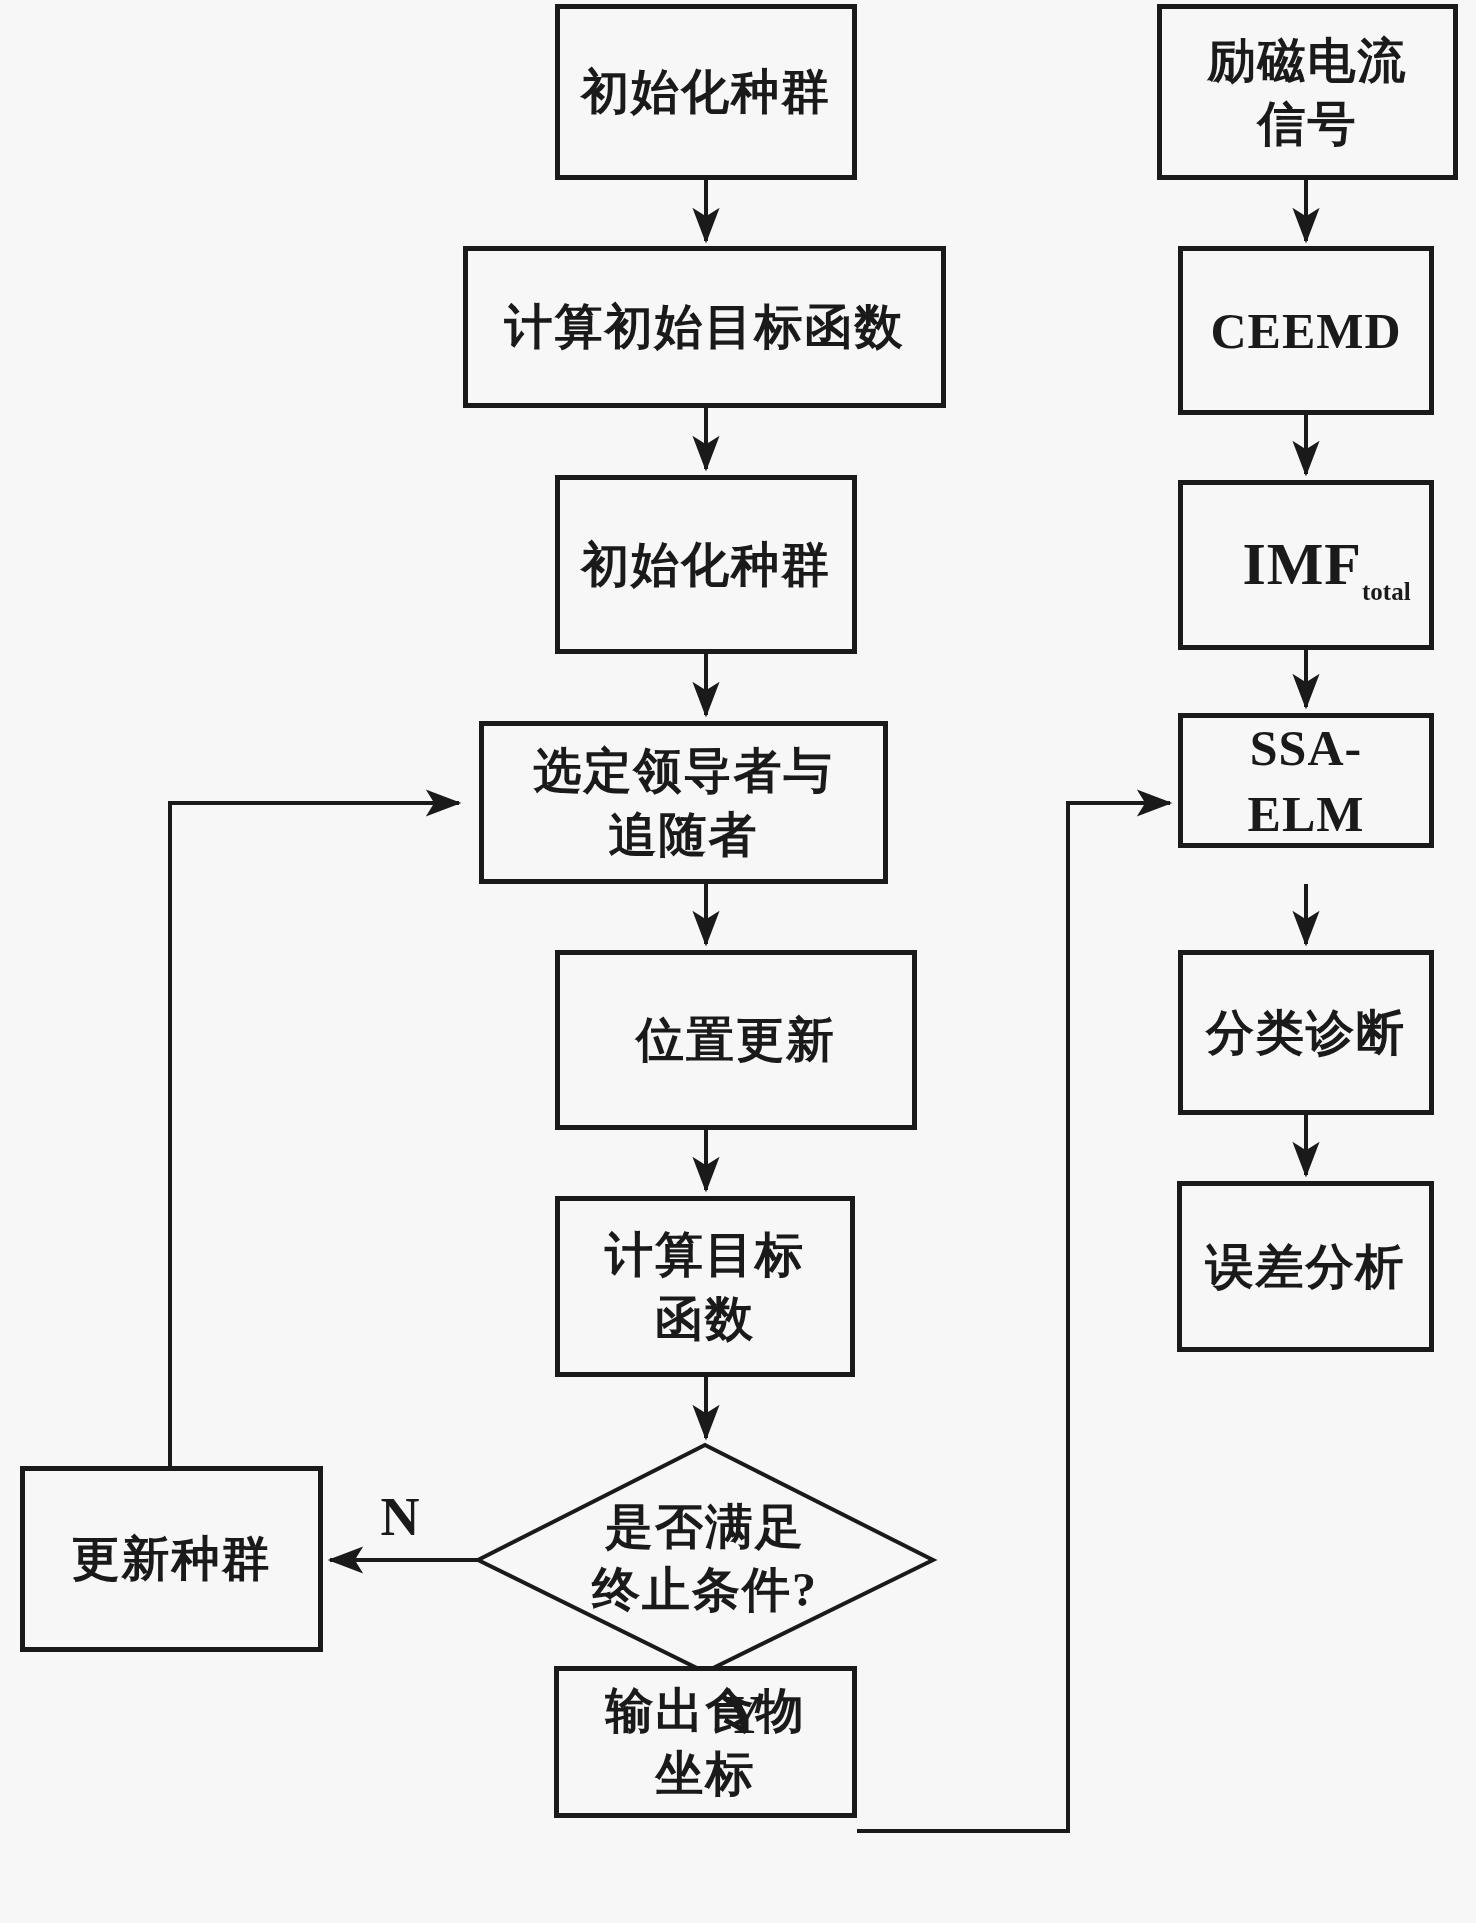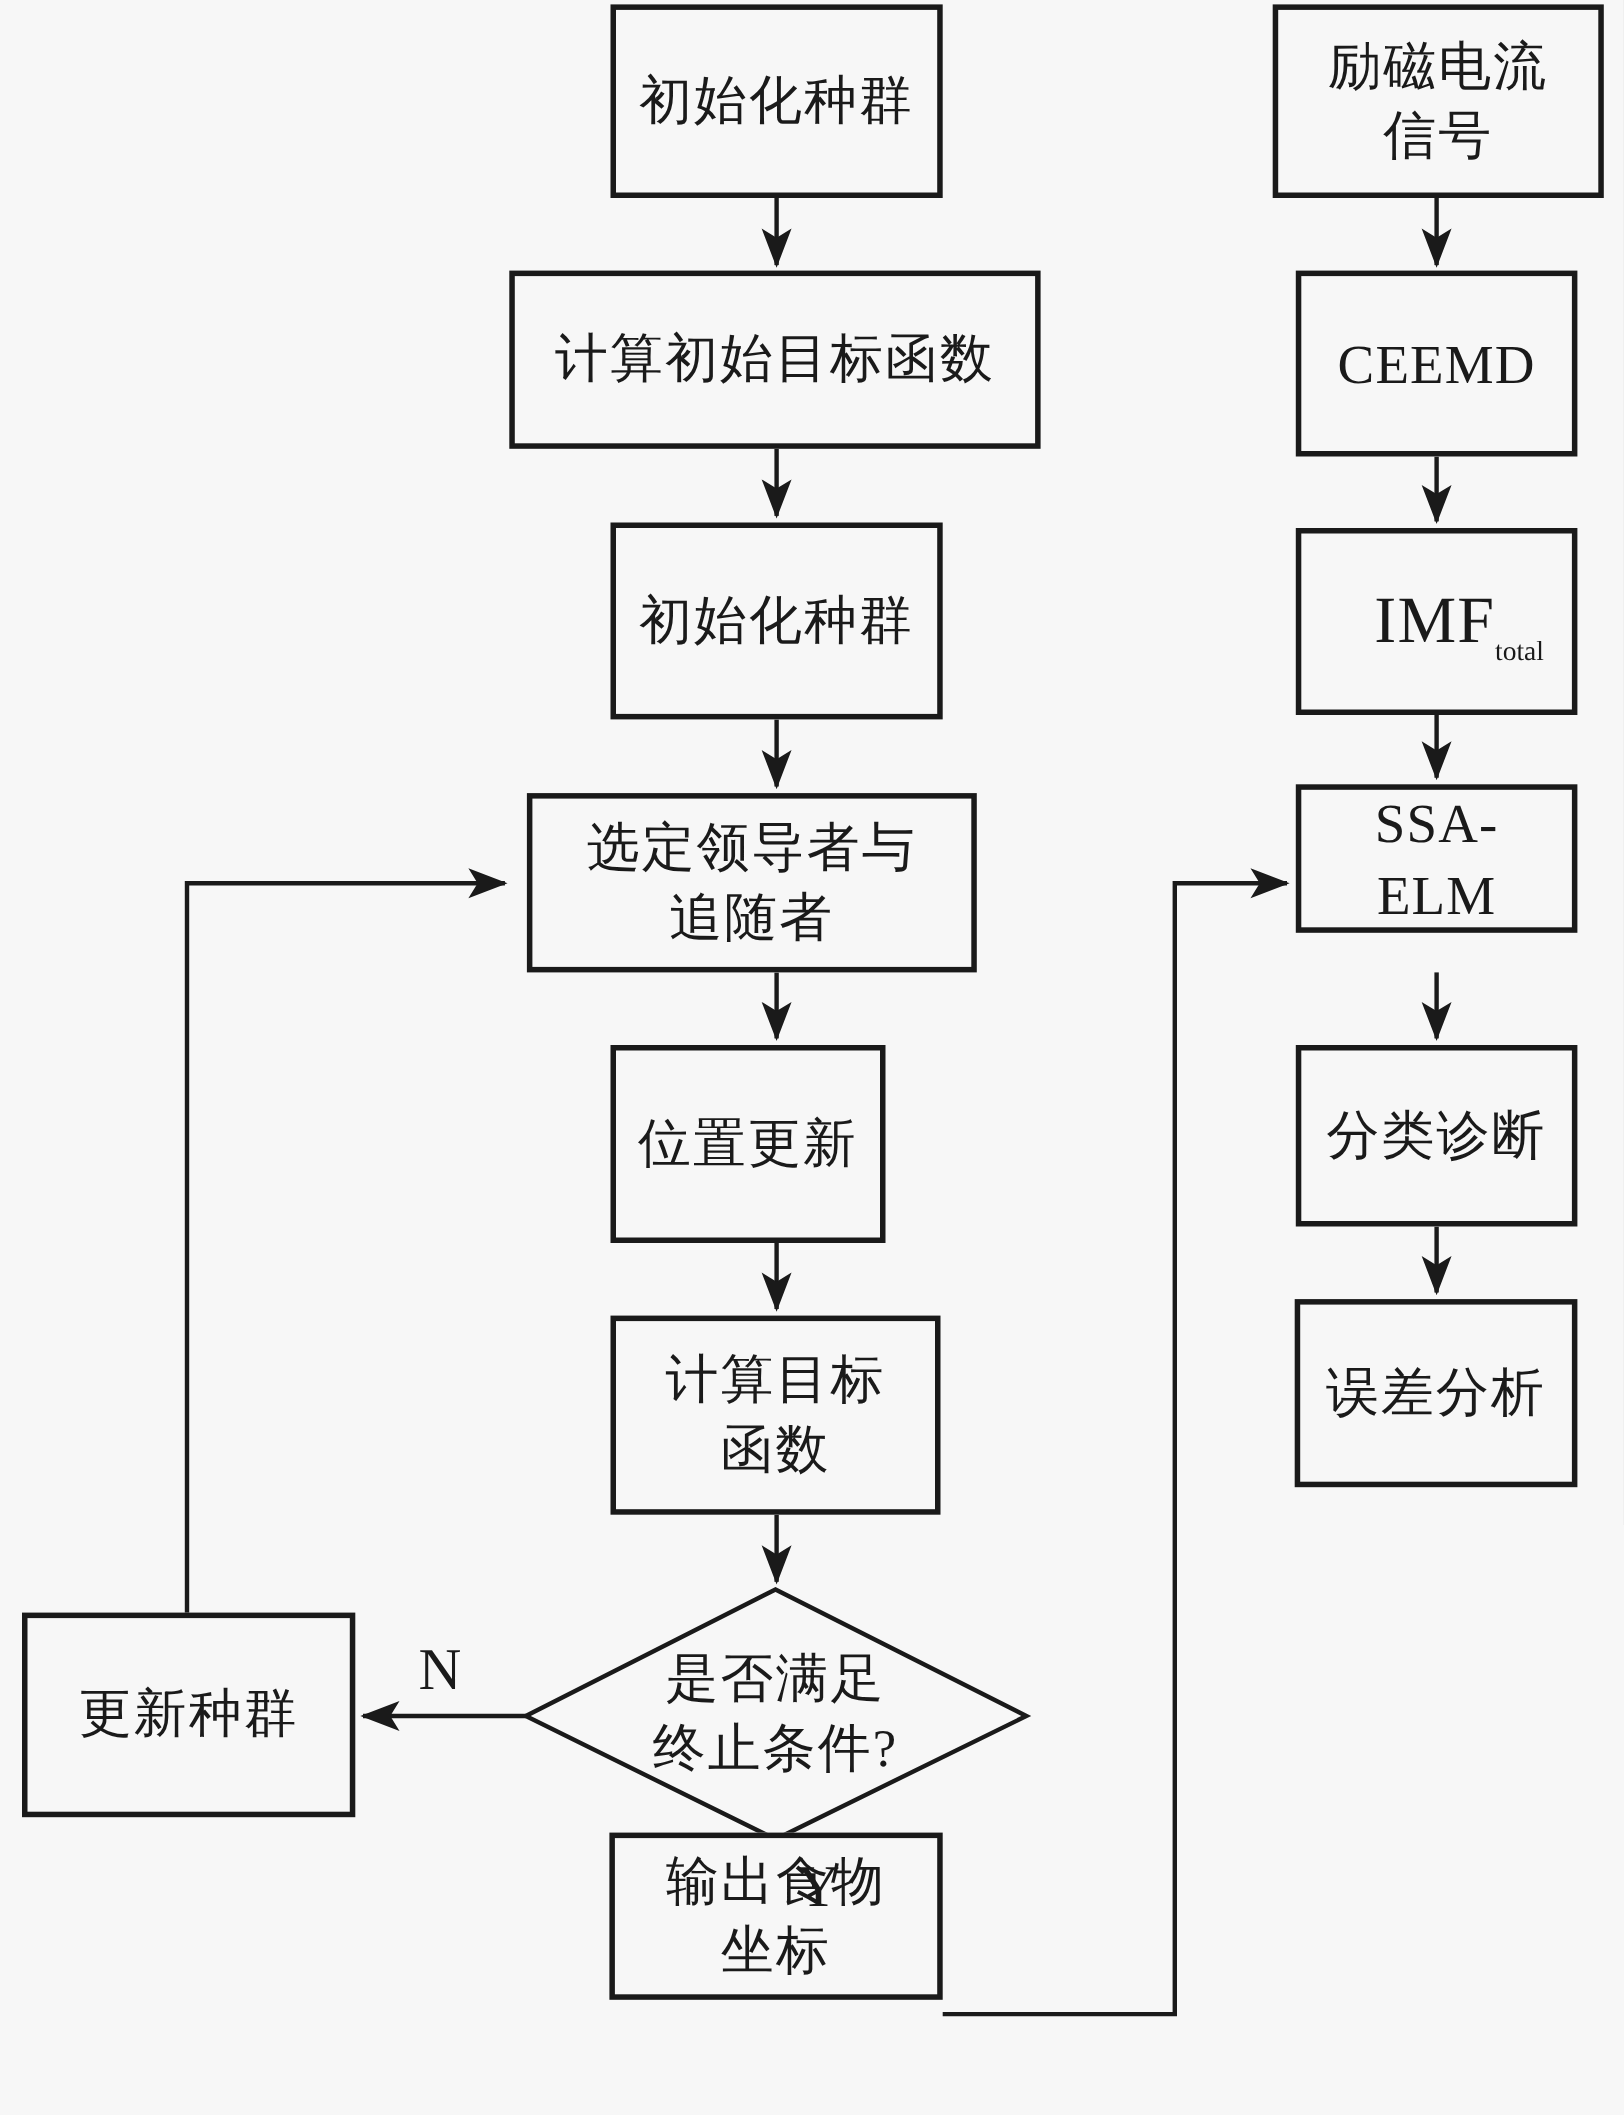--- a/index.html
+++ b/index.html
@@ -4,20 +4,21 @@
 <style>
   html, body { margin: 0; padding: 0; background: #e9e9e9; }
   .stage {
     position: relative;
     width: 1476px;
     height: 1923px;
     background: #f7f7f7;
     font-family: "Liberation Serif", "DejaVu Serif", serif;
     color: #1a1a1a;
     overflow: hidden;
+    font-weight: bold;
   }
   svg.wires {
     position: absolute;
     left: 0; top: 0;
     width: 1476px; height: 1923px;
   }
   .node {
     position: absolute;
     box-sizing: border-box;
     border: 5px solid #1a1a1a;
@@ -104,21 +105,21 @@
 
   <div class="node" style="left:555px;top:475px;width:302px;height:179px">
     <span>初始化种群</span>
   </div>
 
   <div class="node" style="left:479px;top:721px;width:409px;height:163px">
     <span>选定领导者与
 追随者</span>
   </div>
 
-  <div class="node" style="left:555px;top:950px;width:250px;height:180px">
+  <div class="node" style="left:555px;top:950px;width:362px;height:180px">
     <span>位置更新</span>
   </div>
 
   <div class="node" style="left:555px;top:1196px;width:300px;height:181px">
     <span>计算目标
 函数</span>
   </div>
 
   <div class="free diamond-label" style="left:505px;top:1470px;width:400px;height:176px">
     <span>是否满足

